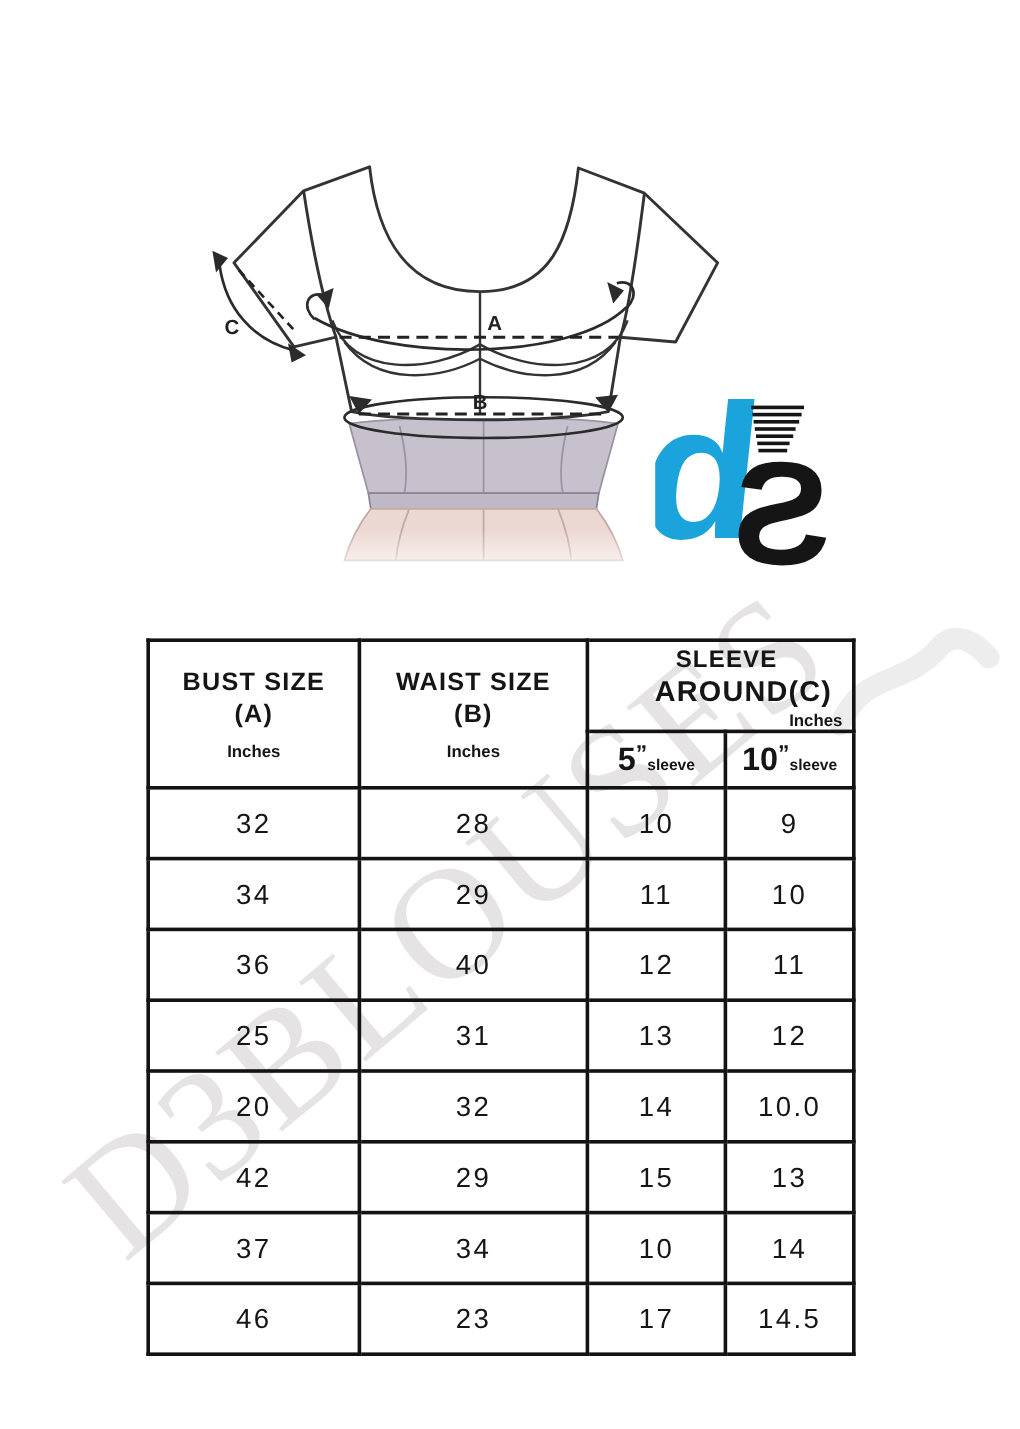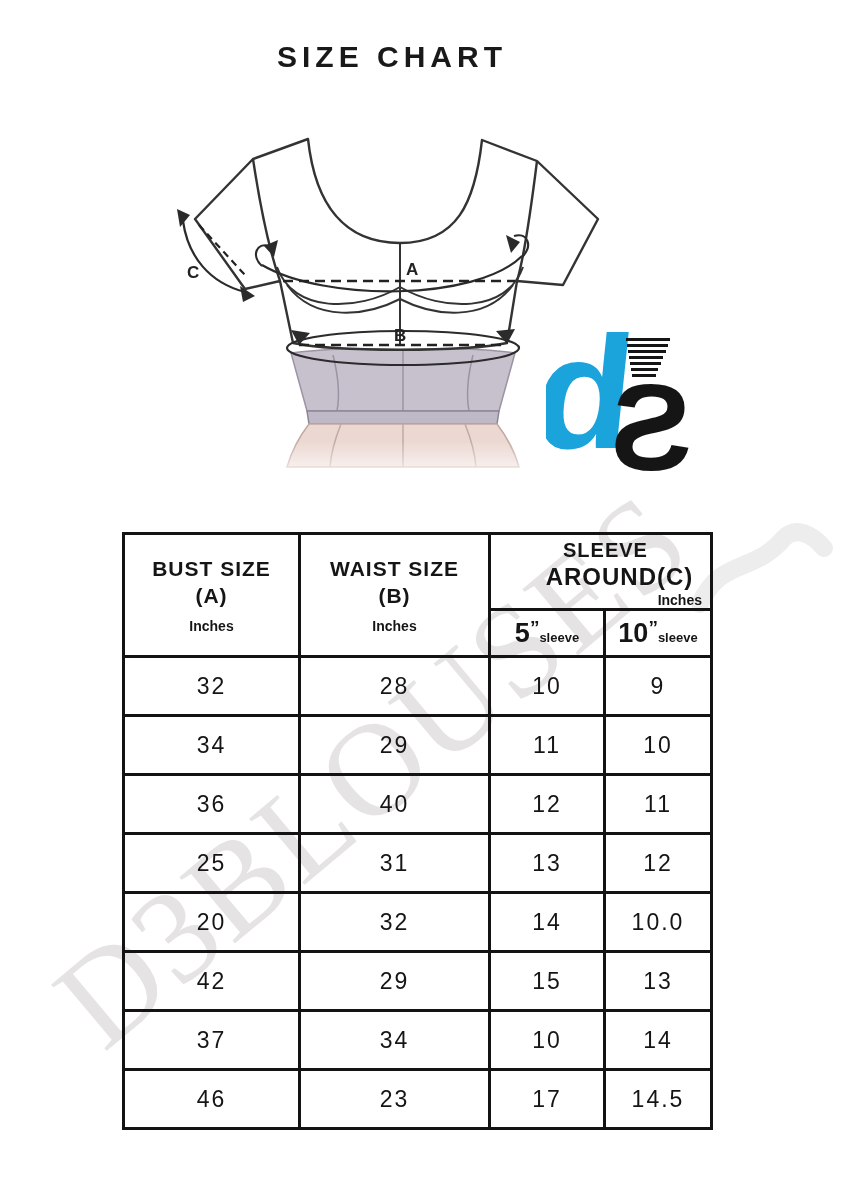--- a/index.html
+++ b/index.html
@@ -43,21 +43,20 @@
 </head>
 <body>
 
 <div id="stage">
 
   <div class="watermark">D3BLOUSES</div>
   <svg class="wm-frag" width="160" height="130" viewBox="0 0 160 130">
     <path d="M8,96 C28,50 62,66 92,30 C104,18 120,26 132,40" fill="none" stroke="#eeedee" stroke-width="18" stroke-linecap="round"></path>
   </svg>
 
-  <div class="title">SIZE CHART</div>
 
   <svg class="illus" width="470" height="380" viewBox="0 0 470 380">
     <defs>
       <linearGradient id="fadeGrad" x1="0" y1="0" x2="0" y2="1">
         <stop offset="0" stop-color="#ffffff" stop-opacity="0"></stop>
         <stop offset="0.55" stop-color="#ffffff" stop-opacity="0.7"></stop>
         <stop offset="1" stop-color="#ffffff" stop-opacity="1"></stop>
       </linearGradient>
     </defs>
 

